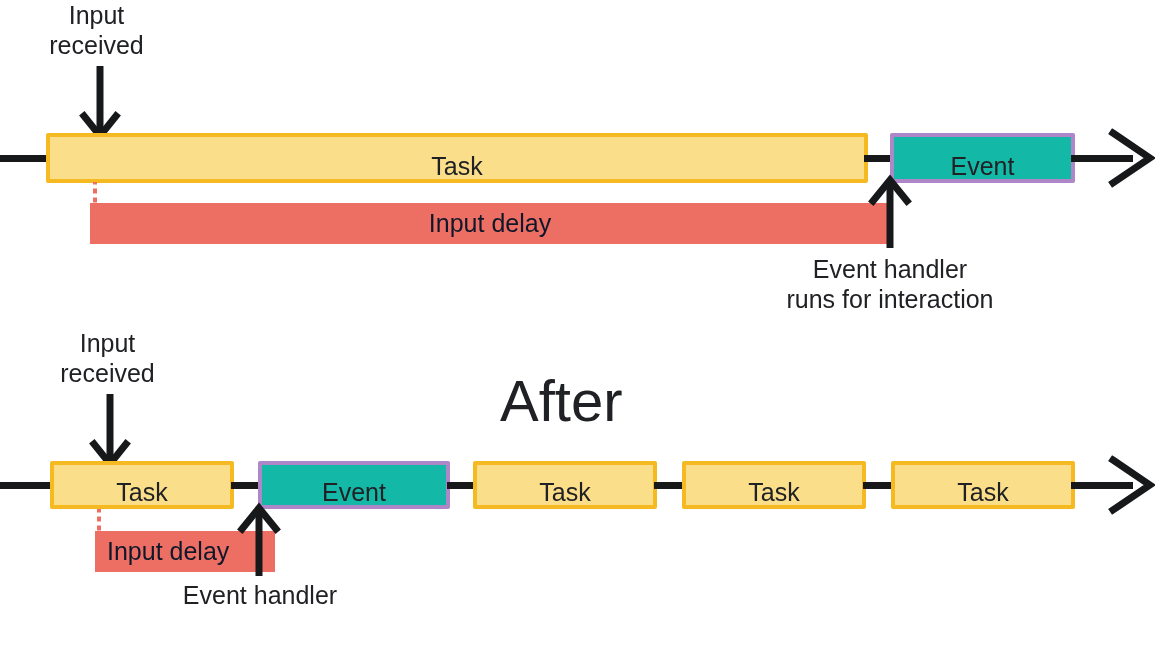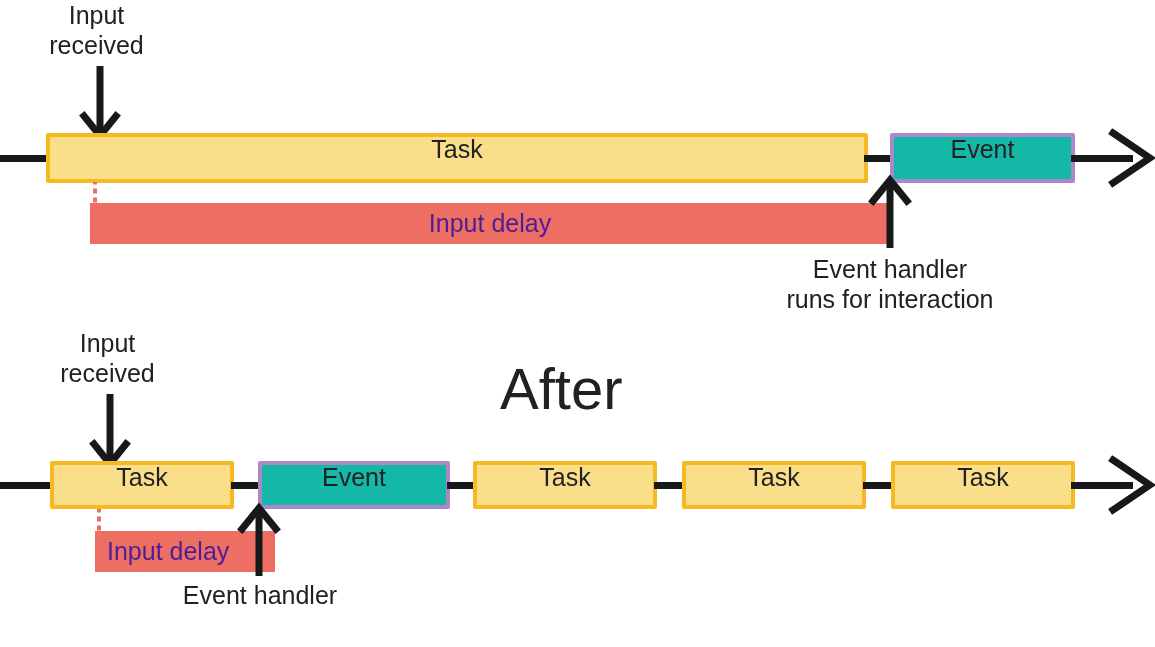--- a/index.html
+++ b/index.html
@@ -36,38 +36,38 @@
     line-height: 30px;
     color: #202124;
     text-align: center;
     white-space: pre-line;
   }
 
   
   .block {
     box-sizing: border-box;
     display: flex;
-    align-items: flex-start;
+    align-items: flex-end;
     justify-content: center;
     font-size: 25px;
     line-height: 1;
     color: #202124;
     border-radius: 2px;
   }
   .block-task {
     background: #FBDE8A;
     border: 4px solid #F5B922;
   }
   .block-event {
     background: #14b8a6;
     border: 4px solid #AE87C9;
   }
   .block-delay {
     background: #ED6F63;
-    color: #4c1d95;
+    color: #0f172a;
     font-size: 25px;
     display: flex;
     align-items: center;
     justify-content: center;
   }
   .block-delay.left-align {
     justify-content: flex-start;
     padding-left: 12px;
   }
 
@@ -142,21 +142,21 @@
   <div class="abs callout" style="left:35px; top:328px; width:145px;">Input
 received</div>
 
   <div class="abs" style="left:90px; top:394px; width:40px; height:74px;">
     <svg width="40" height="74" viewBox="0 0 40 74">
       <line x1="20" y1="0" x2="20" y2="68" stroke="#17181a" stroke-width="7"></line>
       <polyline points="4,50 20,70 36,50" fill="none" stroke="#17181a" stroke-width="7" stroke-linecap="square"></polyline>
     </svg>
   </div>
 
-  <div class="abs section-title" style="left:500px; top:360px;">After</div>
+  <div class="abs section-title" style="left:500px; top:372px;">After</div>
 
   <div class="abs rail" style="left:0px; top:482px; width:52px;"></div>
 
   <div class="abs block block-task" style="left:50px; top:461px; width:184px; height:48px;">
     <span>Task</span>
   </div>
   <div class="abs rail" style="left:231px; top:482px; width:32px;"></div>
 
   <div class="abs block block-event" style="left:258px; top:461px; width:192px; height:48px;">
     <span>Event</span>

